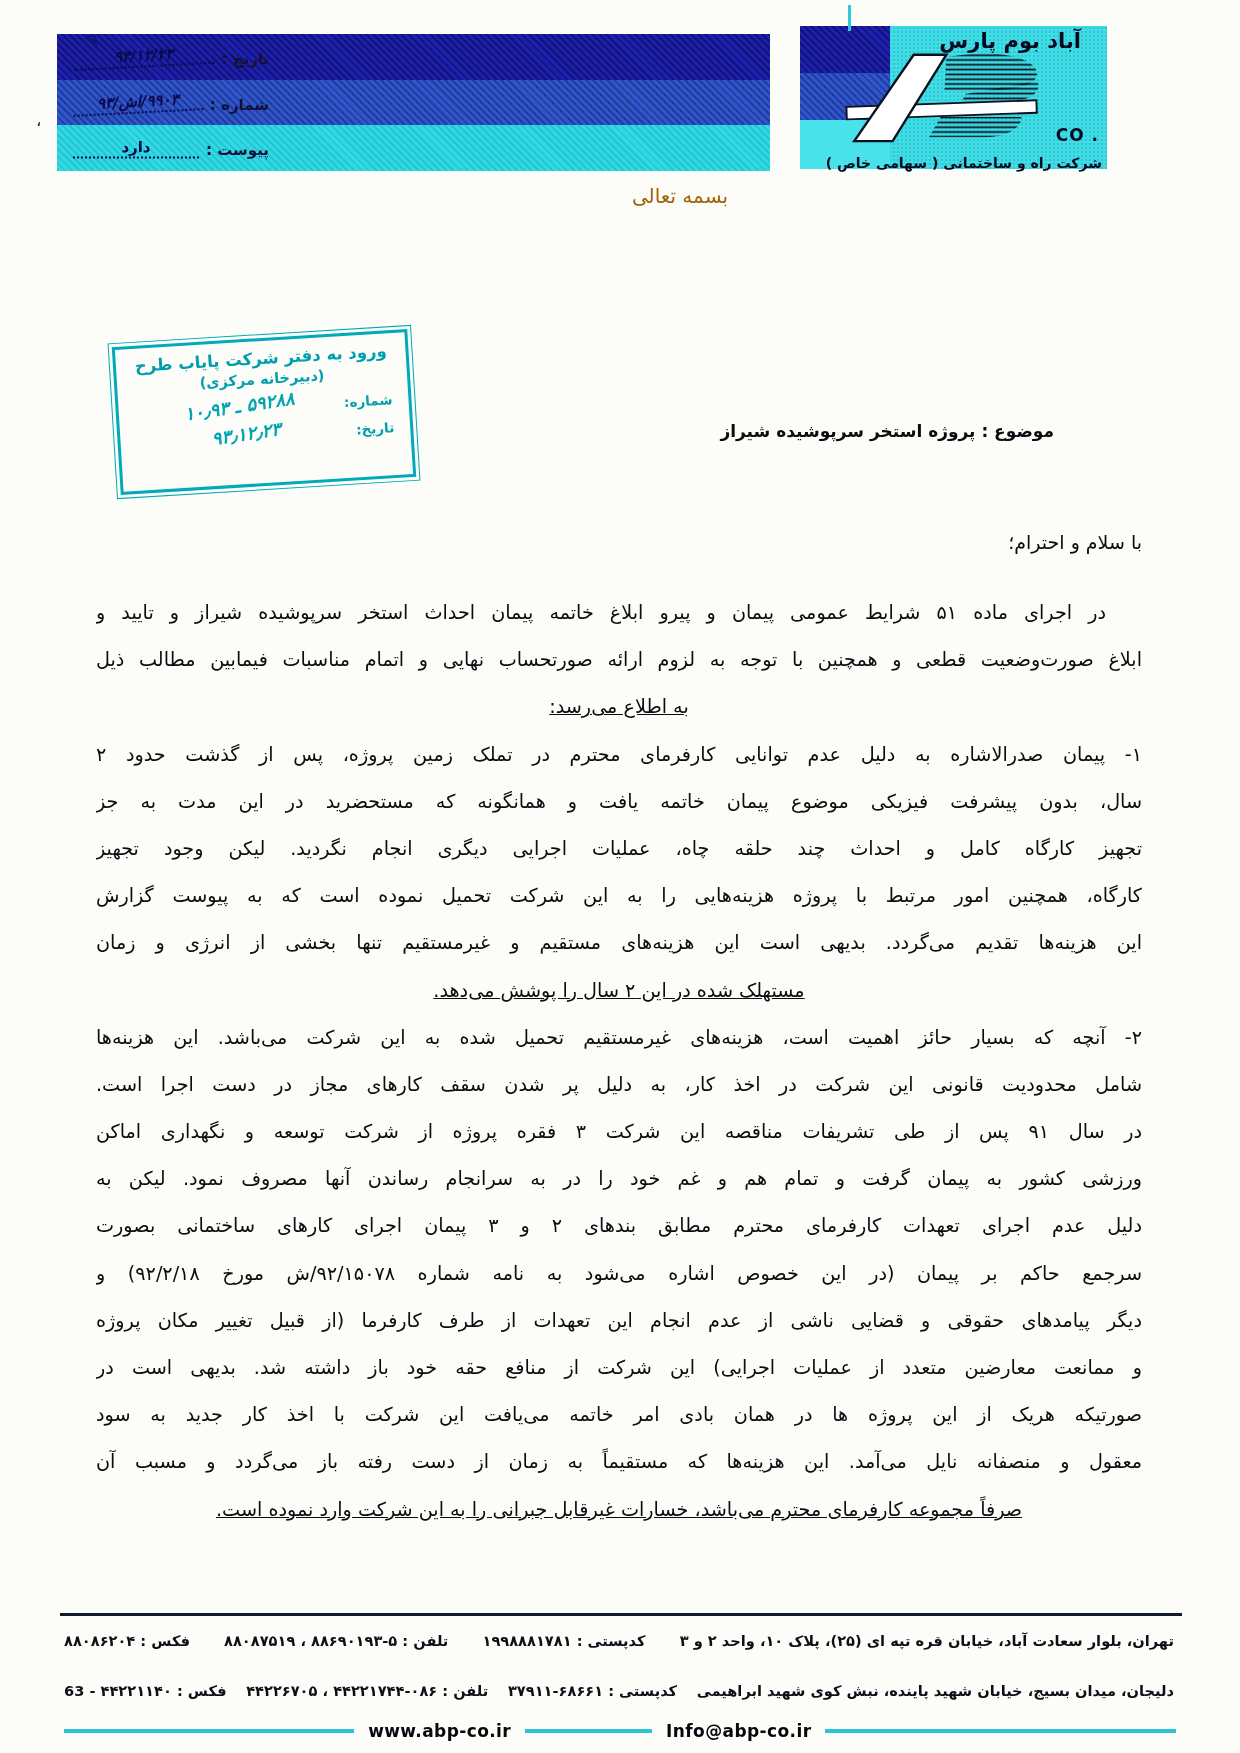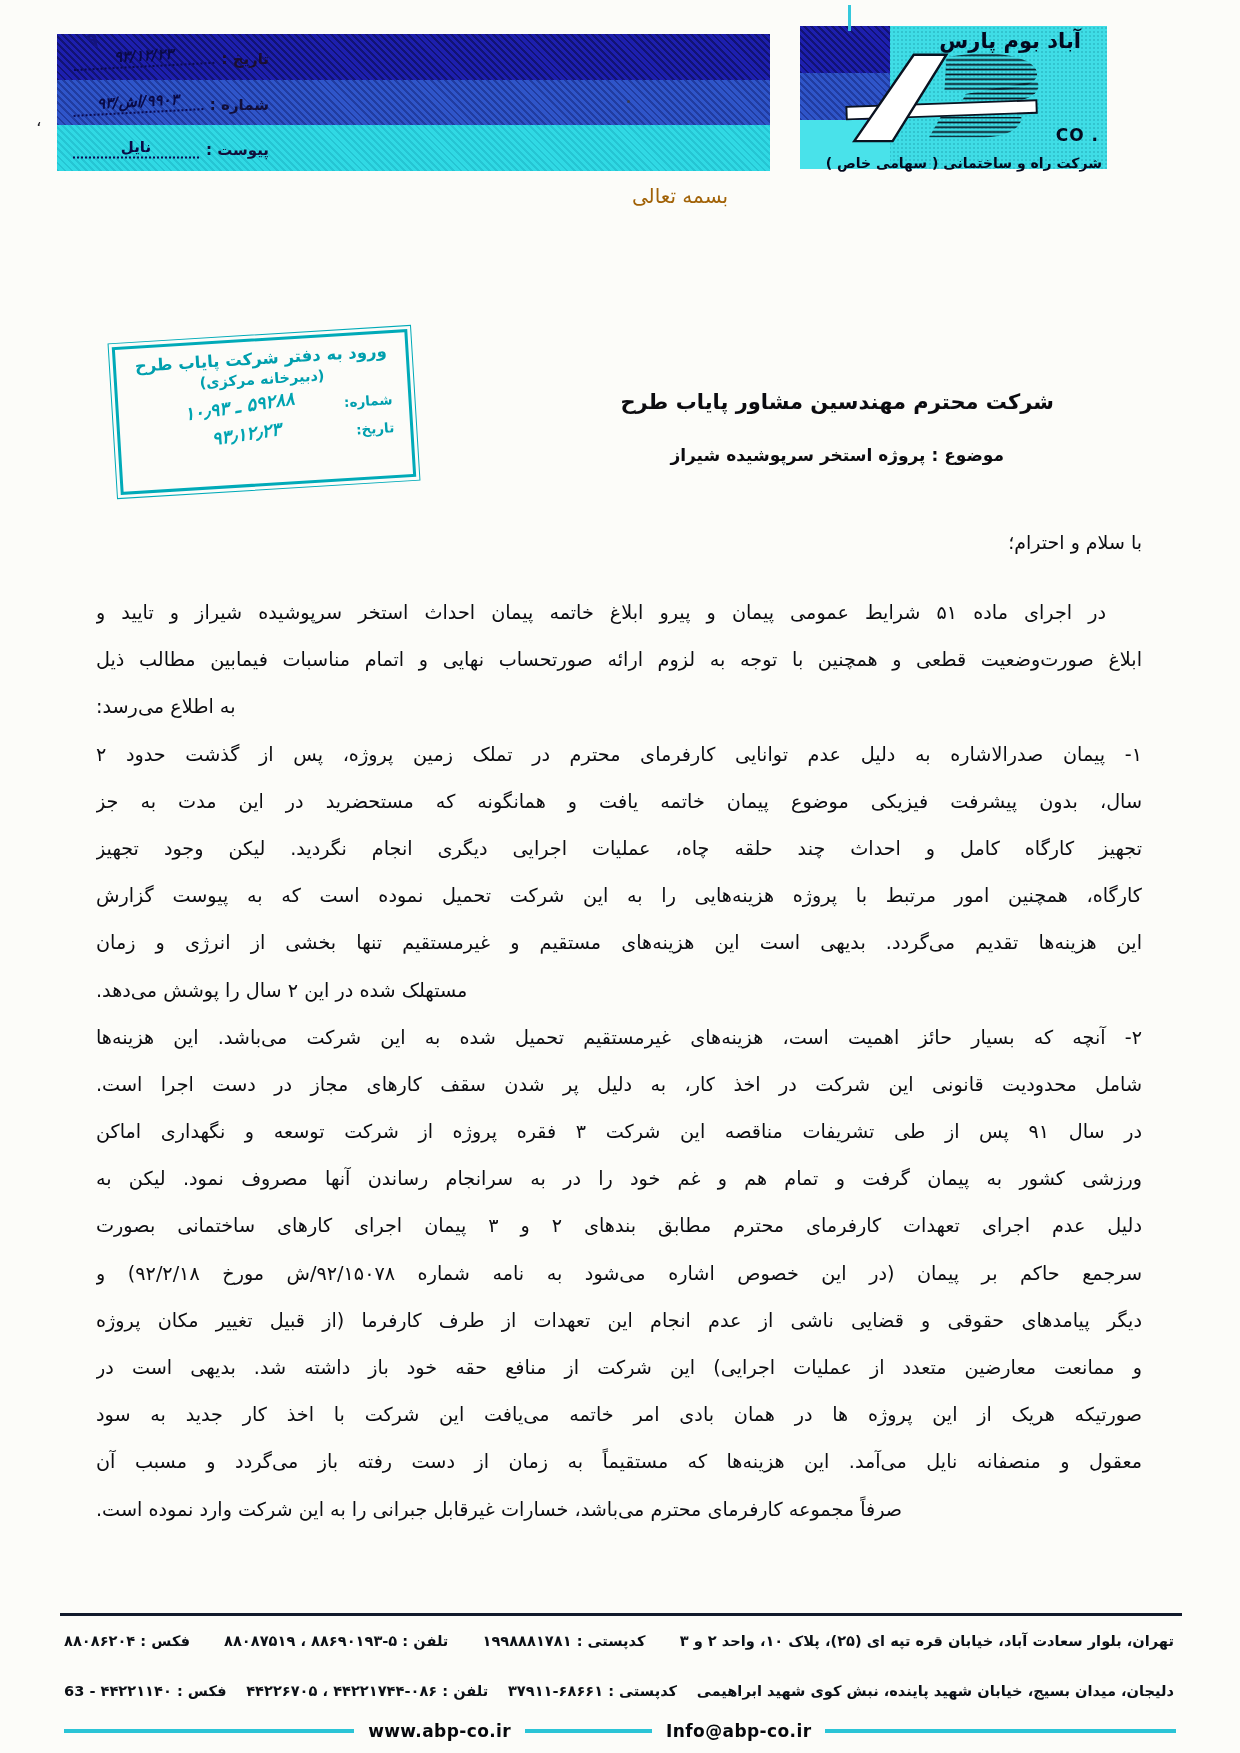--- a/index.html
+++ b/index.html
@@ -53,21 +53,21 @@
     transform:rotate(-5deg); color:#00a4b2;}
   
   .recipient-block{position:absolute; top:390px; right:186px; text-align:right;}
   .recipient{font-weight:bold; font-size:21px;}
   .subject-line{font-weight:bold; font-size:17px; margin-top:31px;text-align:center;}
   .salutation{position:absolute; top:531px; right:98px; font-size:19px;}
   
   .body-text{position:absolute; top:589px; left:96px; right:98px;}
   .bl{height:47.2px; line-height:47.2px; font-size:19.2px; white-space:nowrap;}
   .bl.j{white-space:normal; text-align:justify; text-align-last:justify; overflow:hidden;}
-  .bl.e{text-align:left;}
+  .bl.e{text-align:center;text-decoration:underline;}
   .bl.ind{padding-right:36px;}
   
   .footer-divider{position:absolute; top:1613px; left:60px; width:1122px; height:3px; background:#111a2c;}
   .f-line{position:absolute; left:64px; right:66px; display:flex; justify-content:space-between;
     font-weight:bold; font-size:14.6px; color:#0c1016; white-space:nowrap;}
   .f-line1{top:1632px;}
   .f-line2{top:1682px;}
   .links-row{position:absolute; top:1721px; left:64px; right:64px; direction:ltr;
     display:flex; align-items:center; gap:14px;}
   .cyan-seg{height:3.5px; background:#2ac4d6;}
@@ -94,21 +94,21 @@
     </div>
     <div class="band band2">
       <div class="fld">
         <span class="lbl">شماره :</span>
         <span class="val hand">۹۹۰۳/اش/۹۳</span>
       </div>
     </div>
     <div class="band band3">
       <div class="fld">
         <span class="lbl">پیوست :</span>
-        <span class="val attach-val">نایل</span>
+        <span class="val attach-val">دارد</span>
       </div>
     </div>
   </div>
 
   <div class="lh-right">
     <div class="hr-bands">
       <div class="hr-b1"></div>
       <div class="hr-b2"></div>
       <div class="hr-b3"></div>
     </div>
@@ -138,21 +138,20 @@
       <span class="slbl">شماره:</span>
       <span class="sval">۵۹۲۸۸ ـ ۱۰٫۹۳</span>
     </div>
     <div class="srow">
       <span class="slbl">تاریخ:</span>
       <span class="sval">۹۳٫۱۲٫۲۳</span>
     </div>
   </div>
 
   <div class="recipient-block">
-    <div class="recipient">شرکت محترم مهندسین مشاور پایاب طرح</div>
     <div class="subject-line">موضوع : پروژه استخر سرپوشیده شیراز</div>
   </div>
 
   <div class="salutation">با سلام و احترام؛</div>
 
   <div class="body-text">
     <div class="bl j ind">در اجرای ماده ۵۱ شرایط عمومی پیمان و پیرو ابلاغ خاتمه پیمان احداث استخر سرپوشیده شیراز و تایید و</div>
     <div class="bl j">ابلاغ صورت‌وضعیت قطعی و همچنین با توجه به لزوم ارائه صورتحساب نهایی و اتمام مناسبات فیمابین مطالب ذیل</div>
     <div class="bl e">به اطلاع می‌رسد:</div>
     <div class="bl j">۱- پیمان صدرالاشاره به دلیل عدم توانایی کارفرمای محترم در تملک زمین پروژه، پس از گذشت حدود ۲</div>

